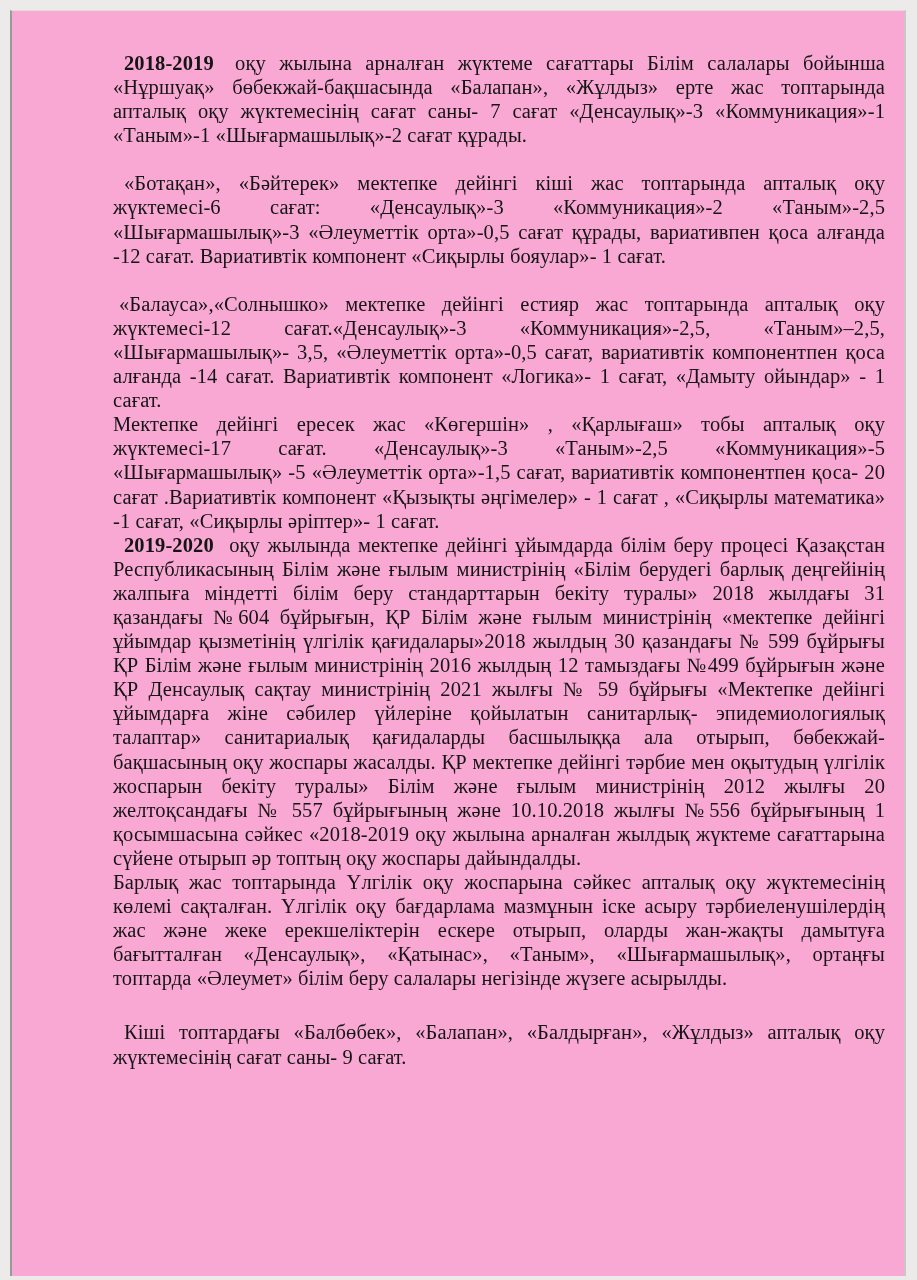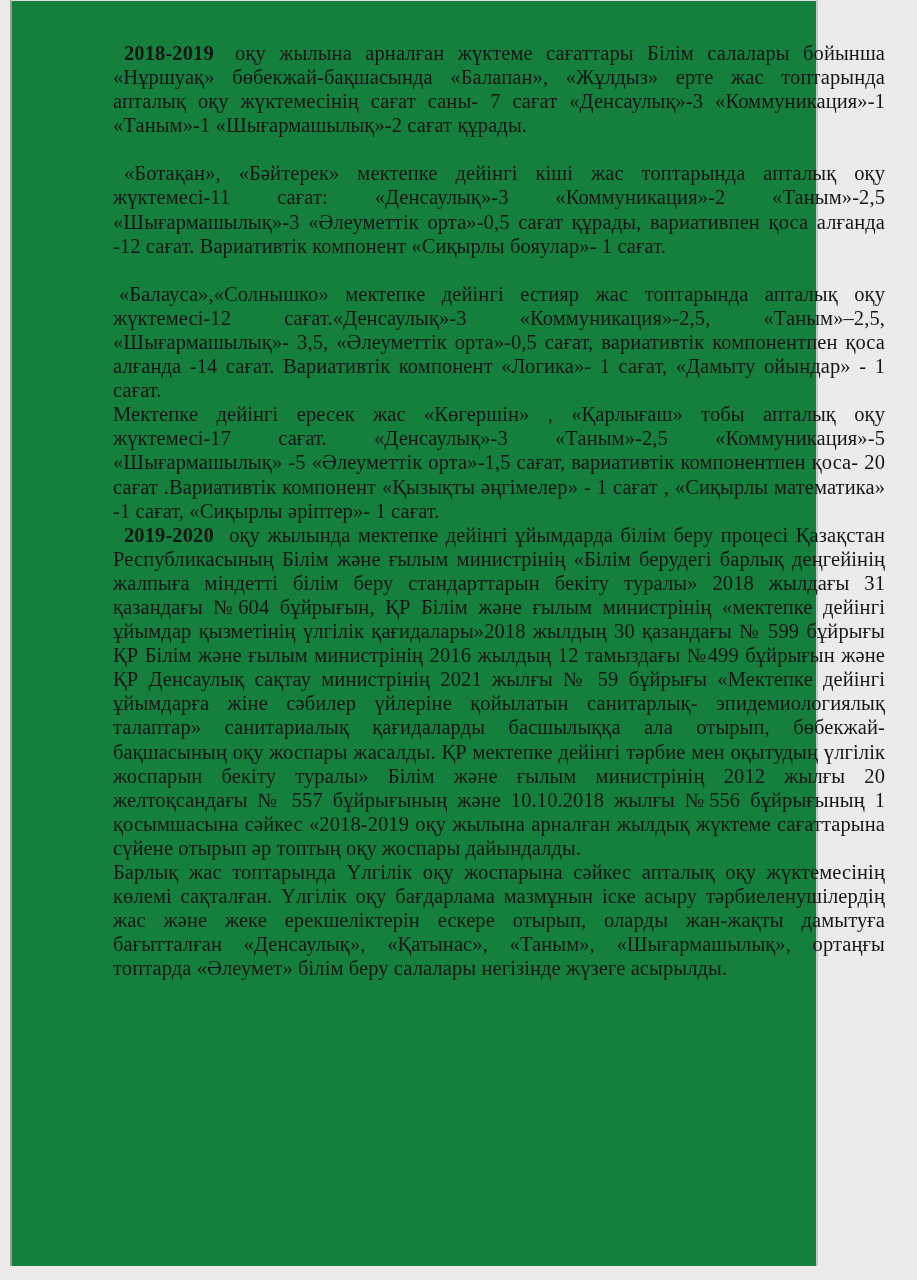--- a/index.html
+++ b/index.html
@@ -12,24 +12,24 @@
   }
   .scan-wrap {
     position: relative;
     width: 917px;
     height: 1280px;
     background: #ecebe9;
   }
   .scan-page {
     position: absolute;
     left: 10px;
-    top: 0;
-    width: 808px;
+    top: 10px;
+    width: 896px;
     height: 1266px;
-    background: #15803d;
+    background: #f9a8d4;
     border-left: 2px solid #9a9a98;
     border-right: 2px solid #c8c7c5;
     border-top: 1px solid #e0dfdd;
     box-sizing: border-box;
   }
   .text-block {
     position: absolute;
     left: 101px;
     top: 40px;
     width: 772px;
@@ -53,26 +53,27 @@
 </head>
 <body>
 
 <div class="scan-wrap">
   <div class="scan-page">
     <div class="text-block">
 
       <p class="indent-md"><b class="year">2018-2019</b><span> оқу жылына арналған жүктеме сағаттары Білім салалары бойынша «Нұршуақ» бөбекжай-бақшасында «Балапан», «Жұлдыз» ерте жас топтарында апталық оқу жүктемесінің сағат саны- 7 сағат  «Денсаулық»-3 «Коммуникация»-1 «Таным»-1 «Шығармашылық»-2 сағат құрады.</span></p>
 
 
-      <p class="gap-before indent-md"><span>«Ботақан», «Бәйтерек» мектепке дейінгі кіші  жас топтарында  апталық оқу жүктемесі-11 сағат: «Денсаулық»-3  «Коммуникация»-2 «Таным»-2,5 «Шығармашылық»-3 «Әлеуметтік орта»-0,5 сағат құрады, вариативпен қоса алғанда -12 сағат. Вариативтік компонент «Сиқырлы бояулар»- 1 сағат.</span></p>
+      <p class="gap-before indent-md"><span>«Ботақан», «Бәйтерек» мектепке дейінгі кіші  жас топтарында  апталық оқу жүктемесі-6 сағат: «Денсаулық»-3  «Коммуникация»-2 «Таным»-2,5 «Шығармашылық»-3 «Әлеуметтік орта»-0,5 сағат құрады, вариативпен қоса алғанда -12 сағат. Вариативтік компонент «Сиқырлы бояулар»- 1 сағат.</span></p>
 
       <p class="gap-before indent-sm"><span>«Балауса»,«Солнышко» мектепке дейінгі естияр жас топтарында  апталық оқу жүктемесі-12 сағат.«Денсаулық»-3 «Коммуникация»-2,5, «Таным»–2,5, «Шығармашылық»- 3,5, «Әлеуметтік орта»-0,5 сағат,  вариативтік компонентпен қоса алғанда -14 сағат. Вариативтік компонент «Логика»- 1 сағат, «Дамыту ойындар» - 1 сағат.</span></p>
 
       <p><span>Мектепке дейінгі ересек жас «Көгершін» , «Қарлығаш» тобы апталық оқу жүктемесі-17 сағат. «Денсаулық»-3 «Таным»-2,5 «Коммуникация»-5 «Шығармашылық» -5 «Әлеуметтік  орта»-1,5  сағат, вариативтік компонентпен қоса- 20 сағат .Вариативтік компонент «Қызықты әңгімелер» - 1 сағат , «Сиқырлы математика» -1 сағат, «Сиқырлы әріптер»- 1 сағат.</span></p>
 
       <p class="indent-md"><b class="year">2019-2020</b><span> оқу жылында мектепке дейінгі ұйымдарда білім беру процесі Қазақстан Республикасының Білім және ғылым министрінің «Білім берудегі барлық деңгейінің жалпыға міндетті білім беру стандарттарын бекіту туралы» 2018 жылдағы  31 қазандағы №604 бұйрығын, ҚР Білім және ғылым министрінің  «мектепке дейінгі ұйымдар қызметінің үлгілік қағидалары»2018 жылдың 30 қазандағы № 599 бұйрығы ҚР Білім және ғылым министрінің 2016 жылдың 12 тамыздағы №499 бұйрығын және ҚР Денсаулық сақтау министрінің 2021 жылғы № 59 бұйрығы «Мектепке дейінгі ұйымдарға жіне сәбилер үйлеріне қойылатын санитарлық- эпидемиологиялық талаптар» санитариалық қағидаларды басшылыққа ала отырып, бөбекжай-бақшасының оқу жоспары жасалды. ҚР мектепке дейінгі тәрбие мен оқытудың үлгілік жоспарын бекіту туралы» Білім және ғылым министрінің 2012 жылғы 20 желтоқсандағы № 557 бұйрығының және 10.10.2018 жылғы №556 бұйрығының 1 қосымшасына сәйкес «2018-2019 оқу жылына арналған жылдық жүктеме сағаттарына сүйене отырып әр топтың оқу жоспары дайындалды.</span></p>
 
       <p><span>Барлық жас топтарында Үлгілік оқу жоспарына сәйкес апталық оқу жүктемесінің көлемі сақталған. Үлгілік оқу бағдарлама мазмұнын іске асыру тәрбиеленушілердің жас және жеке ерекшеліктерін ескере отырып, оларды жан-жақты дамытуға бағытталған  «Денсаулық», «Қатынас», «Таным», «Шығармашылық», ортаңғы топтарда «Әлеумет» білім беру салалары негізінде жүзеге асырылды.</span></p>
 
+      <p class="gap-before-lg indent-md"><span>Кіші топтардағы «Балбөбек», «Балапан», «Балдырған», «Жұлдыз» апталық оқу жүктемесінің сағат саны- 9 сағат.</span></p>
 
     </div>
   </div>
 </div>
 
 </body></html>

